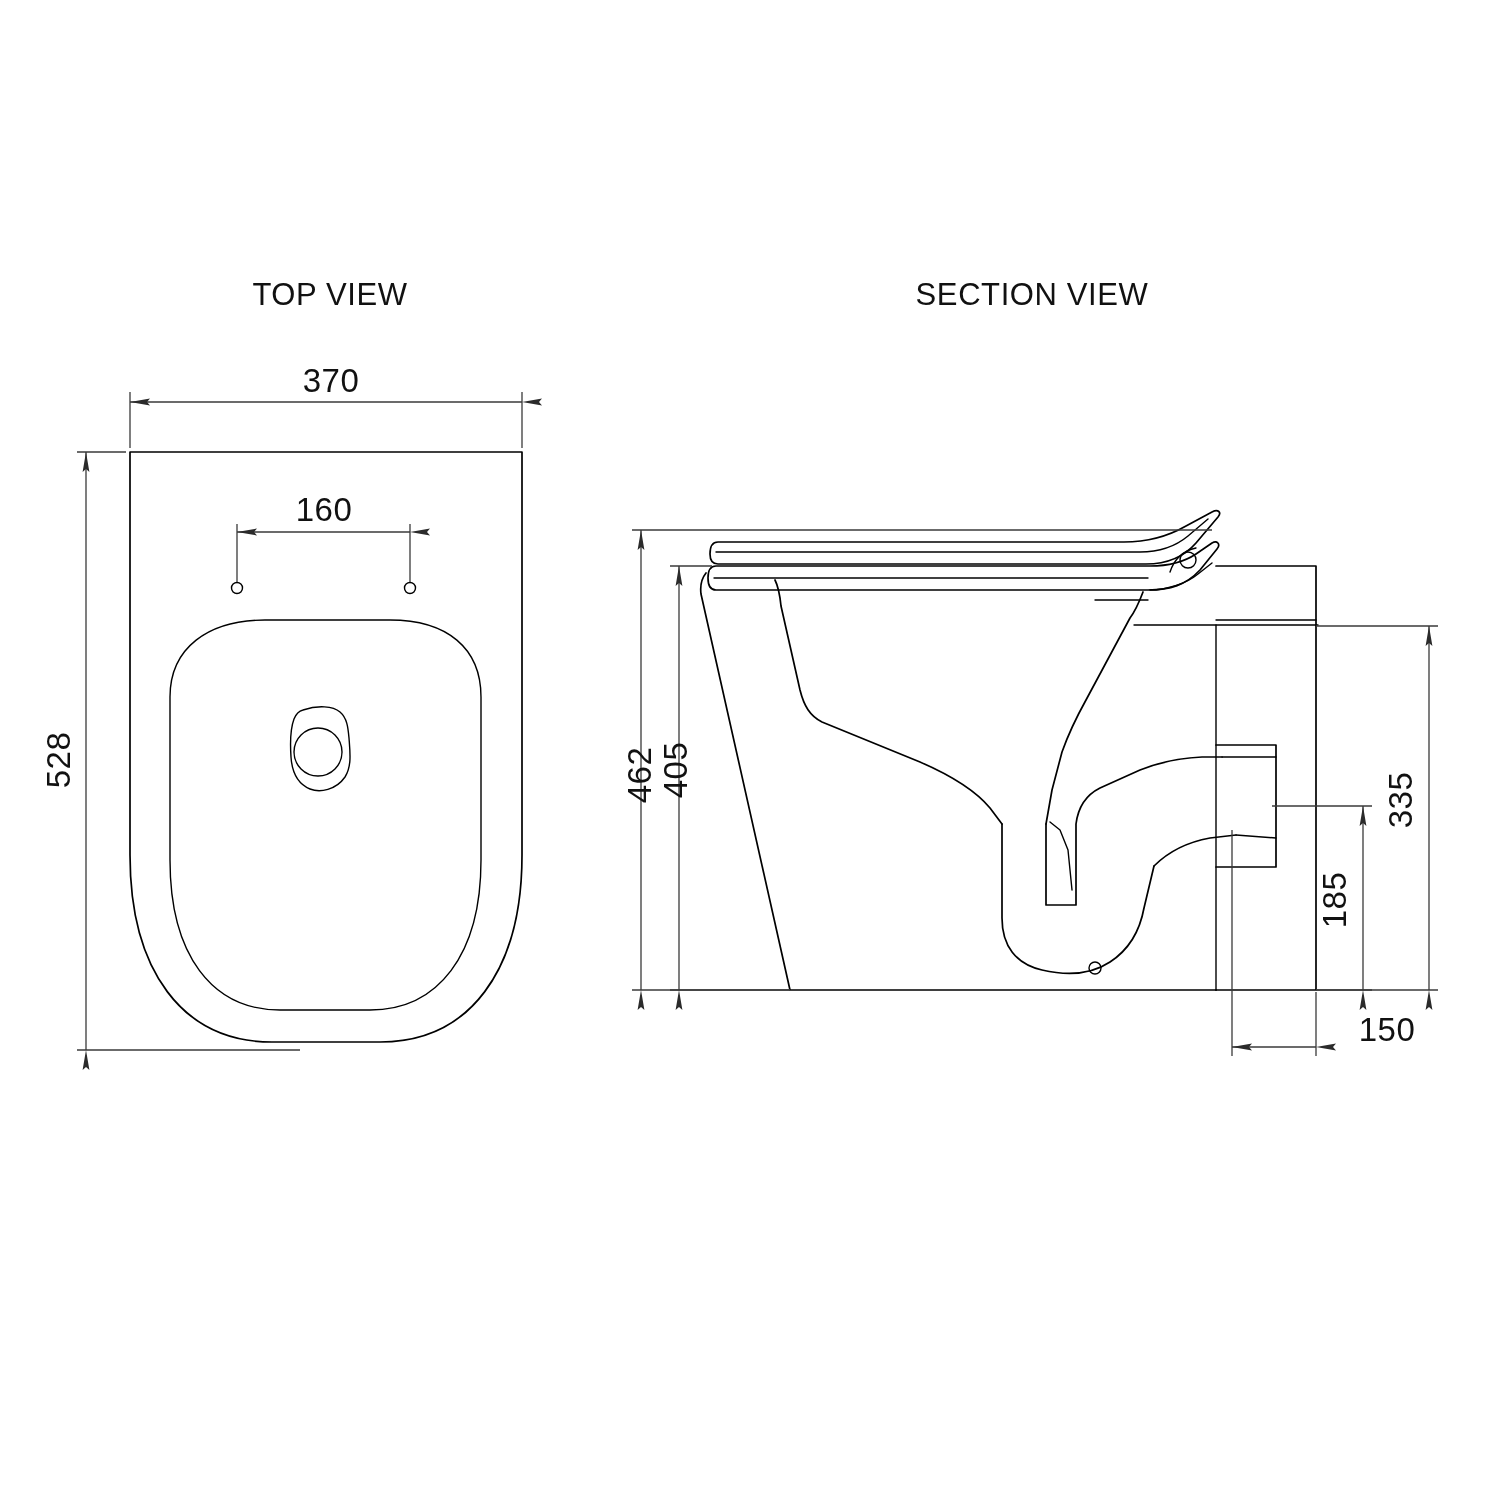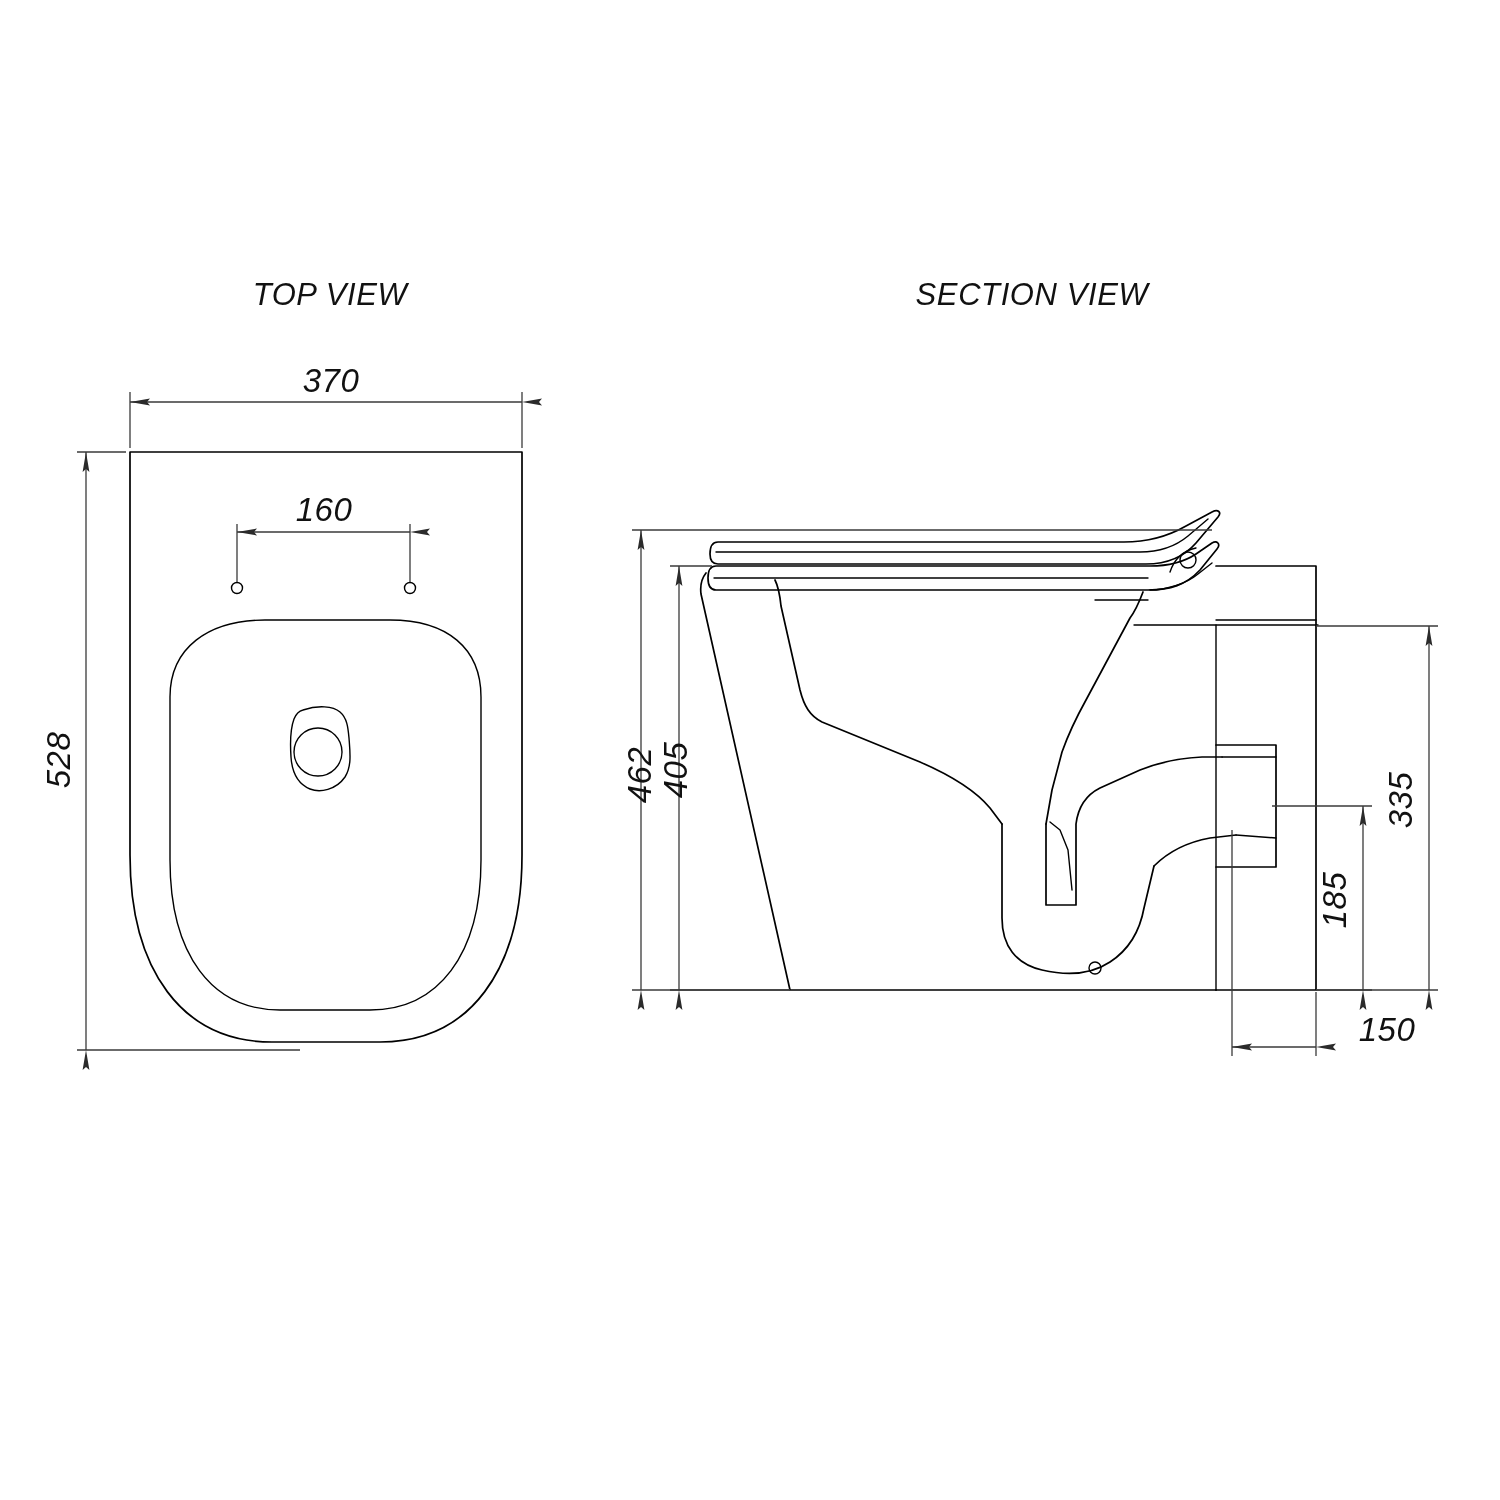--- a/index.html
+++ b/index.html
@@ -11,21 +11,20 @@
     width: 1500px;
     height: 1500px;
     font-family: "Liberation Sans", sans-serif;
     overflow: hidden;
   }
   #drawing-root {
     position: relative;
     width: 1500px;
     height: 1500px;
     background: #ffffff;
-    font-style: italic;
   }
   svg.sheet {
     position: absolute;
     left: 0;
     top: 0;
     width: 1500px;
     height: 1500px;
     display: block;
   }
   .geom {

